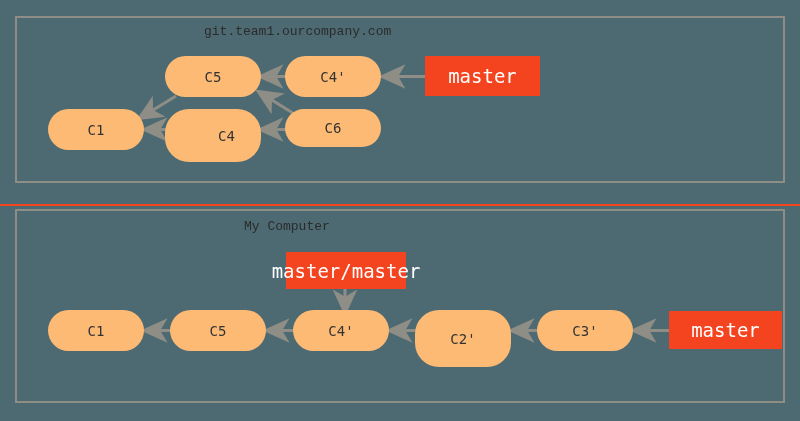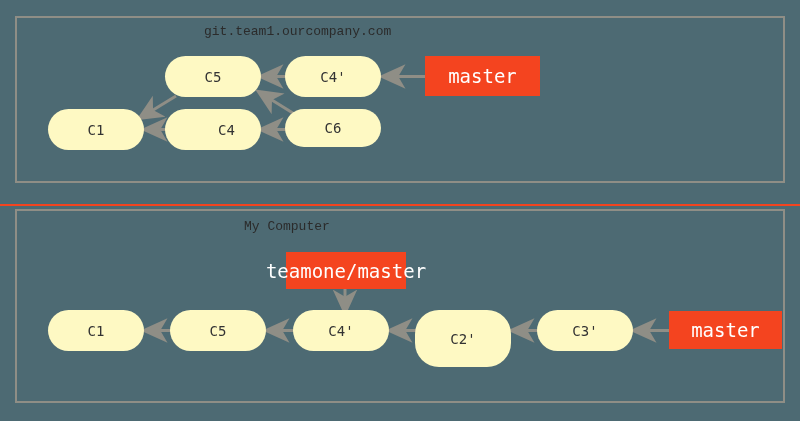--- a/index.html
+++ b/index.html
@@ -44,21 +44,21 @@
     font-size: 13px;
     letter-spacing: 0px;
     white-space: nowrap;
     font-family: Liberation Mono, monospace;
   }
   #title-remote { left: 204px; top: 24px; }
   #title-local  { left: 244px; top: 219px; }
 
   .commit {
     position: absolute;
-    background: #fef9c3;
+    background: #fdba74;
     border-radius: 24px;
     box-sizing: border-box;
     display: flex;
     align-items: center;
     justify-content: center;
     color: #333333;
     font-size: 14px;
     font-family: "DejaVu Sans Mono", "Liberation Mono", monospace;
   }
 
@@ -123,21 +123,21 @@
     <line x1="539" y1="330.5" x2="512" y2="330.5" stroke="#8f8e86" stroke-width="3" marker-end="url(#ah)"></line>
 
     <line x1="669" y1="330.5" x2="634" y2="330.5" stroke="#8f8e86" stroke-width="3" marker-end="url(#ah)"></line>
 
     <line x1="345" y1="289" x2="345" y2="312" stroke="#8f8e86" stroke-width="3" marker-end="url(#ah)"></line>
   </svg>
 
   <div class="commit" style="left:48px;  top:109px; width:96px; height:41px;">
     <span>C1</span>
   </div>
-  <div class="commit" style="left:165px; top:109px; width:96px; height:41px;padding-left:27px;">
+  <div class="commit" style="left:165px; top:109px; width:96px; height:53px;padding-left:27px;">
     <span>C4</span>
   </div>
   <div class="commit" style="left:285px; top:109px; width:96px; height:38px;">
     <span>C6</span>
   </div>
   <div class="commit" style="left:165px; top:56px;  width:96px; height:41px;">
     <span>C5</span>
   </div>
   <div class="commit" style="left:285px; top:56px;  width:96px; height:41px;">
     <span>C4'</span>
@@ -157,19 +157,19 @@
     <span>C4'</span>
   </div>
   <div class="commit" style="left:415px; top:310px; width:96px; height:57px;">
     <span>C2'</span>
   </div>
   <div class="commit" style="left:537px; top:310px; width:96px; height:41px;">
     <span>C3'</span>
   </div>
 
   <div class="refbox" style="left:286px; top:252px; width:120px; height:37px;">
-    <span>teamone/master</span>
+    <span>master/master</span>
   </div>
   <div class="refbox" style="left:669px; top:311px; width:113px; height:38px;">
     <span>master</span>
   </div>
 
 </div>
 
 </body></html>

